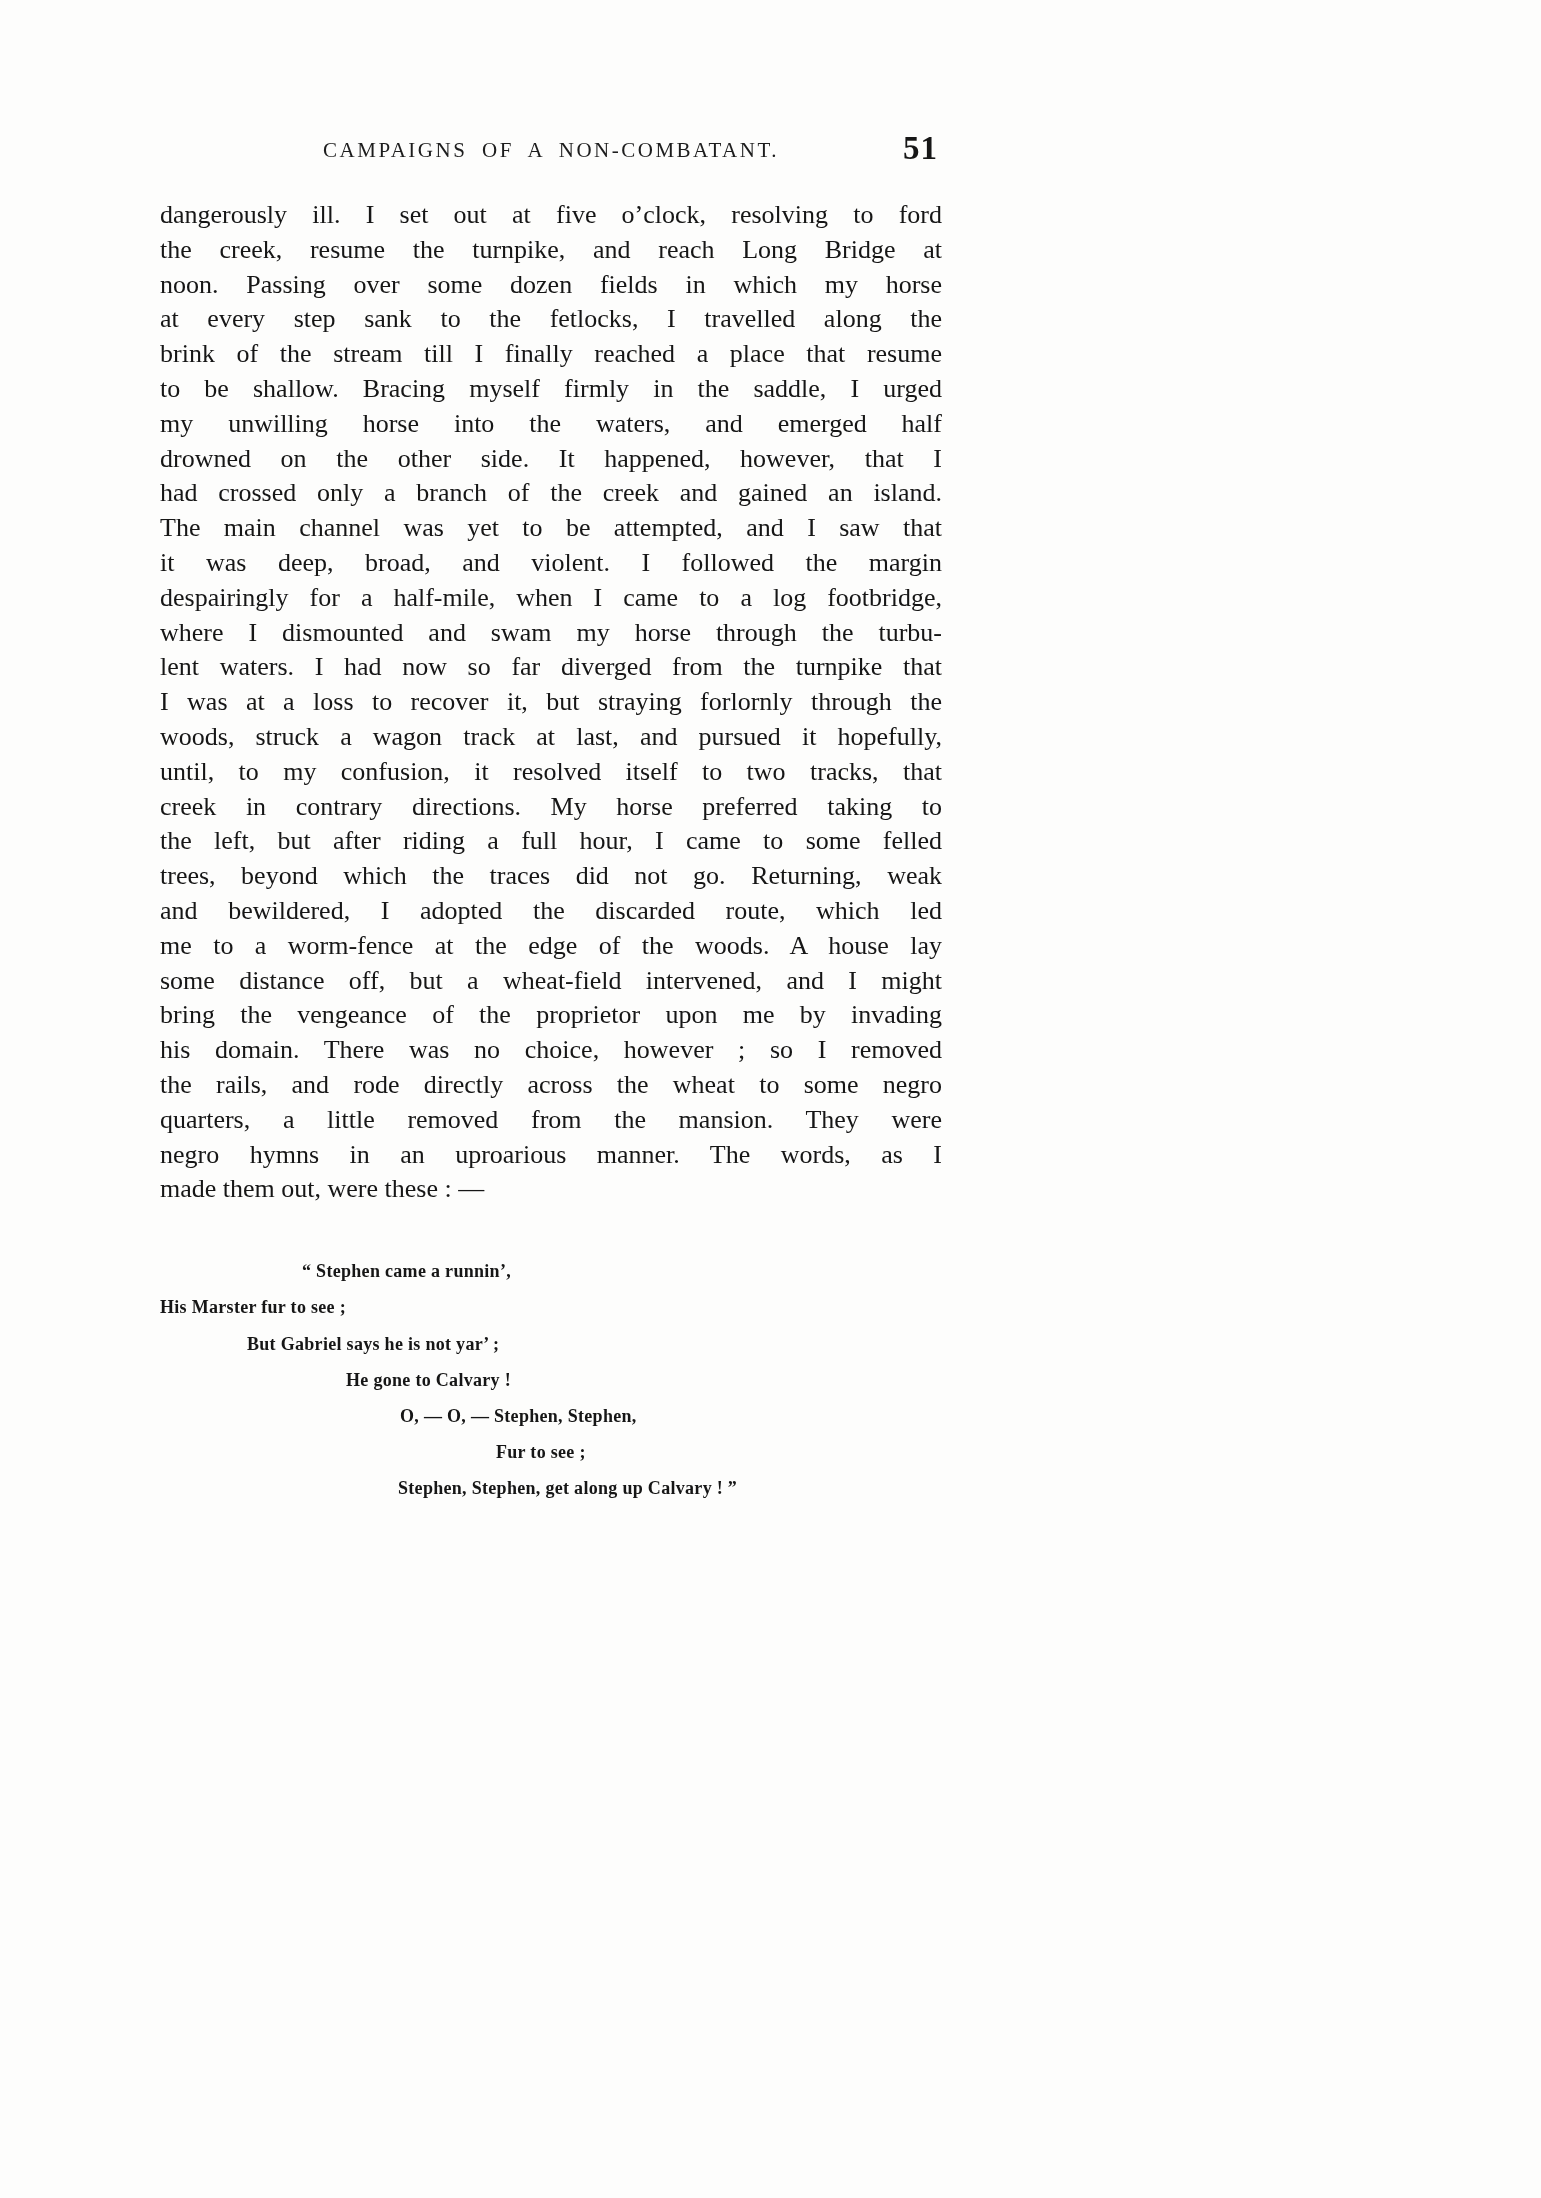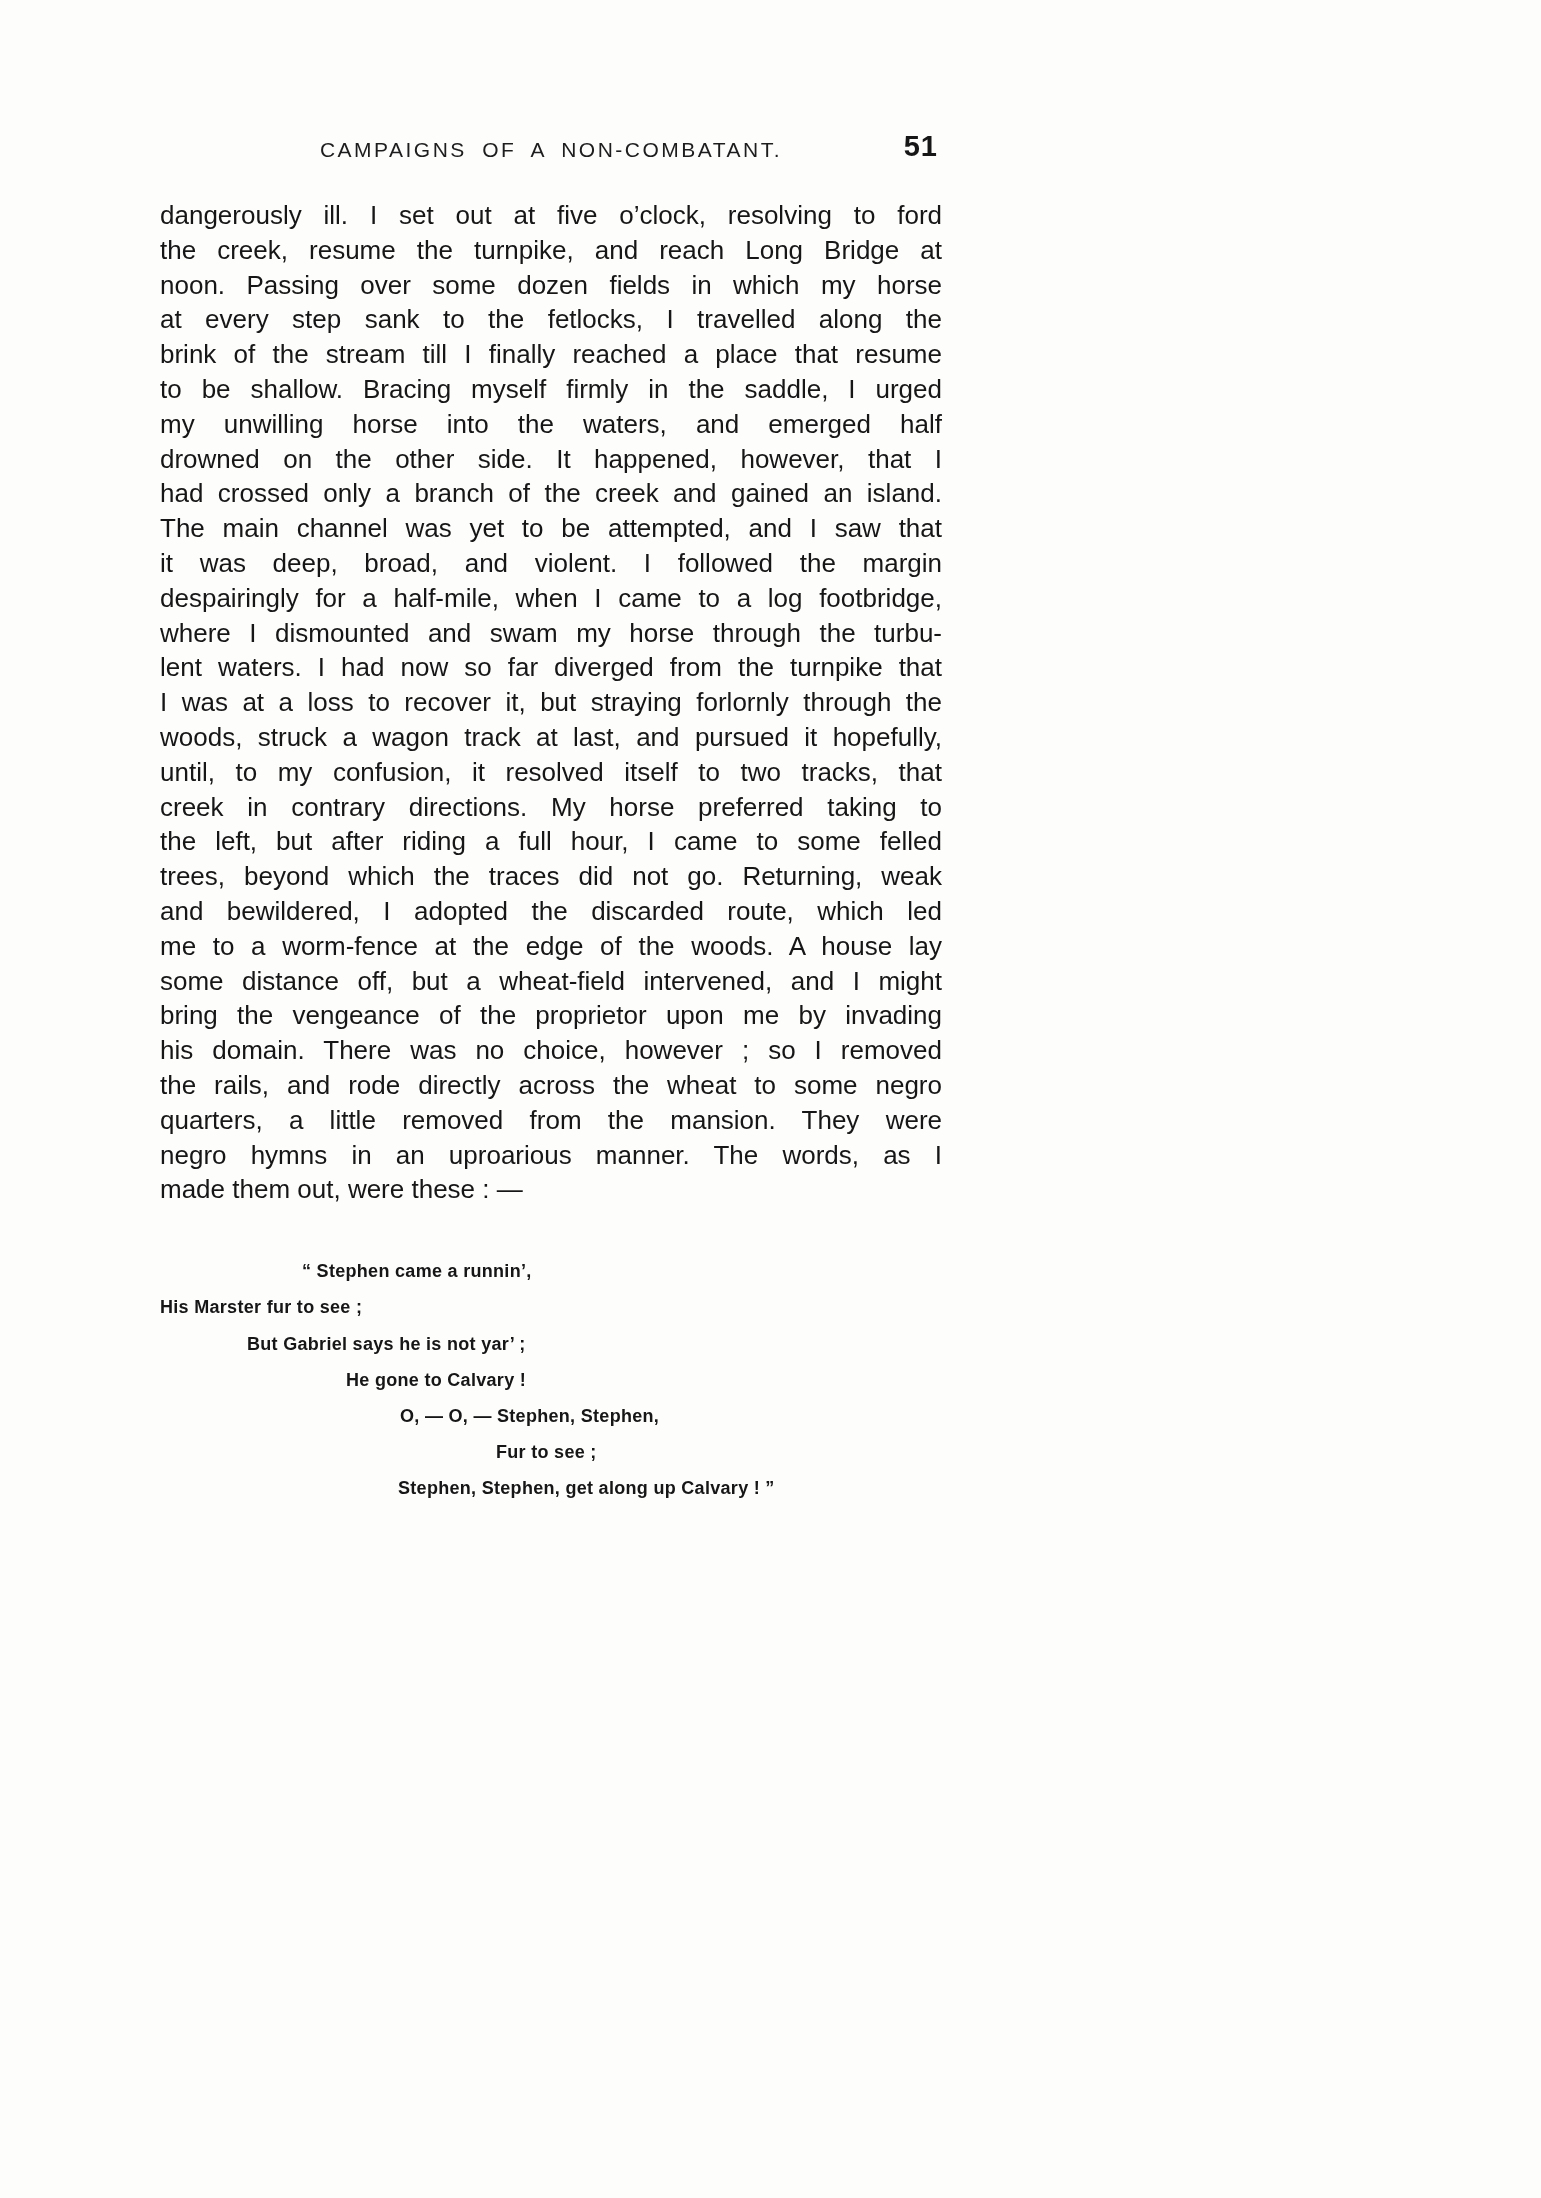--- a/index.html
+++ b/index.html
@@ -5,21 +5,21 @@
   html, body {
     margin: 0;
     padding: 0;
     background: #f4f4f2;
   }
   .page {
     position: relative;
     width: 1541px;
     height: 2198px;
     background: #fdfdfc;
-    font-family: Liberation Sans, sans-serif;
+    font-family: Liberation Serif, serif;
     color: #161616;
     overflow: hidden;
   }
   .text-column {
     position: absolute;
     left: 160px;
     top: 130px;
     width: 782px;
   }
   .header {
@@ -32,21 +32,21 @@
     font-size: 21px;
     letter-spacing: 2.5px;
     word-spacing: 7px;
     padding-top: 8px;
     color: #1d1d1d;
   }
   .page-number {
     position: absolute;
     right: 4px;
     top: 0;
-    font-size: 29px;
+    font-size: 33px;
     font-weight: bold;
     letter-spacing: 1px;
   }
   .body-text {
     margin-top: 22px;
     font-size: 26px;
     line-height: 34.8px;
   }
   .line {
     text-align: justify;

